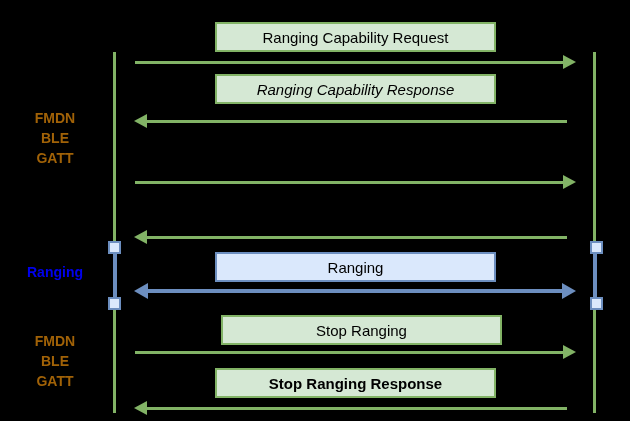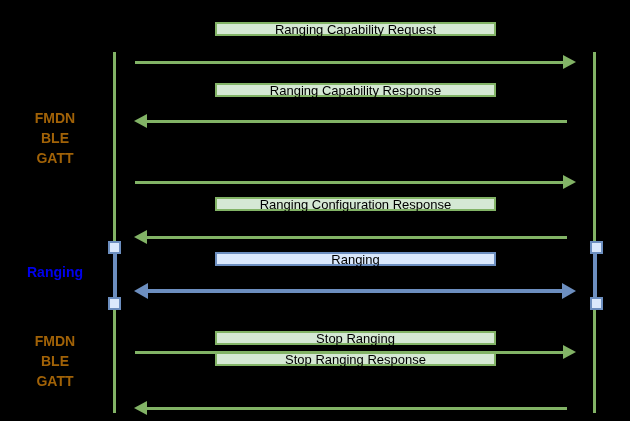--- a/index.html
+++ b/index.html
@@ -32,26 +32,26 @@
     height: 13px;
     box-sizing: border-box;
     background: #dae8fc;
     border: 2px solid #6c8ebf;
   }
   
   .msg-box {
     position: absolute;
     left: 215px;
     width: 281px;
-    height: 14px;
+    height: 30px;
     box-sizing: border-box;
     display: flex;
     align-items: center;
     justify-content: center;
-    font-size: 13px;
+    font-size: 15px;
     color: #000000;
   }
   .msg-box.gatt {
     background: #d5e8d4;
     border: 2px solid #82b366;
   }
   .msg-box.ranging {
     background: #dae8fc;
     border: 2px solid #6c8ebf;
   }
@@ -135,49 +135,48 @@
     <span>BLE</span>
     <span>GATT</span>
   </div>
 
   <div class="msg-box gatt" style="top:22px;">Ranging Capability Request</div>
   <div>
     <div class="shaft-green" style="left:135px; top:61px; width:429px;"></div>
     <div class="head right-green" style="left:563px; top:55px;"></div>
   </div>
 
-  <div class="msg-box gatt" style="top:83px;">Ranging Capability Response</div>
+  <div class="msg-box gatt" style="top:74px;font-style:italic;">Ranging Capability Response</div>
   <div>
     <div class="head left-green" style="left:134px; top:114px;"></div>
     <div class="shaft-green" style="left:147px; top:120px; width:420px;"></div>
   </div>
 
   <div>
     <div class="shaft-green" style="left:135px; top:181px; width:429px;"></div>
     <div class="head right-green" style="left:563px; top:175px;"></div>
   </div>
 
-  <div class="msg-box gatt" style="top:197px;">Ranging Configuration Response</div>
   <div>
     <div class="head left-green" style="left:134px; top:230px;"></div>
     <div class="shaft-green" style="left:147px; top:236px; width:420px;"></div>
   </div>
 
   <div class="msg-box ranging" style="top:252px;">Ranging</div>
   <div>
     <div class="head left-blue" style="left:134px; top:283px;"></div>
     <div class="shaft-blue" style="left:147px; top:289px; width:416px;"></div>
     <div class="head right-blue" style="left:562px; top:283px;"></div>
   </div>
 
-  <div class="msg-box gatt" style="top:331px;">Stop Ranging</div>
+  <div class="msg-box gatt" style="top:315px;margin-left:6px;">Stop Ranging</div>
   <div>
     <div class="shaft-green" style="left:135px; top:351px; width:429px;"></div>
     <div class="head right-green" style="left:563px; top:345px;"></div>
   </div>
 
-  <div class="msg-box gatt" style="top:352px;">Stop Ranging Response</div>
+  <div class="msg-box gatt" style="top:368px;font-weight:bold;">Stop Ranging Response</div>
   <div>
     <div class="head left-green" style="left:134px; top:401px;"></div>
     <div class="shaft-green" style="left:147px; top:407px; width:420px;"></div>
   </div>
 
 </div>
 
 </body></html>

